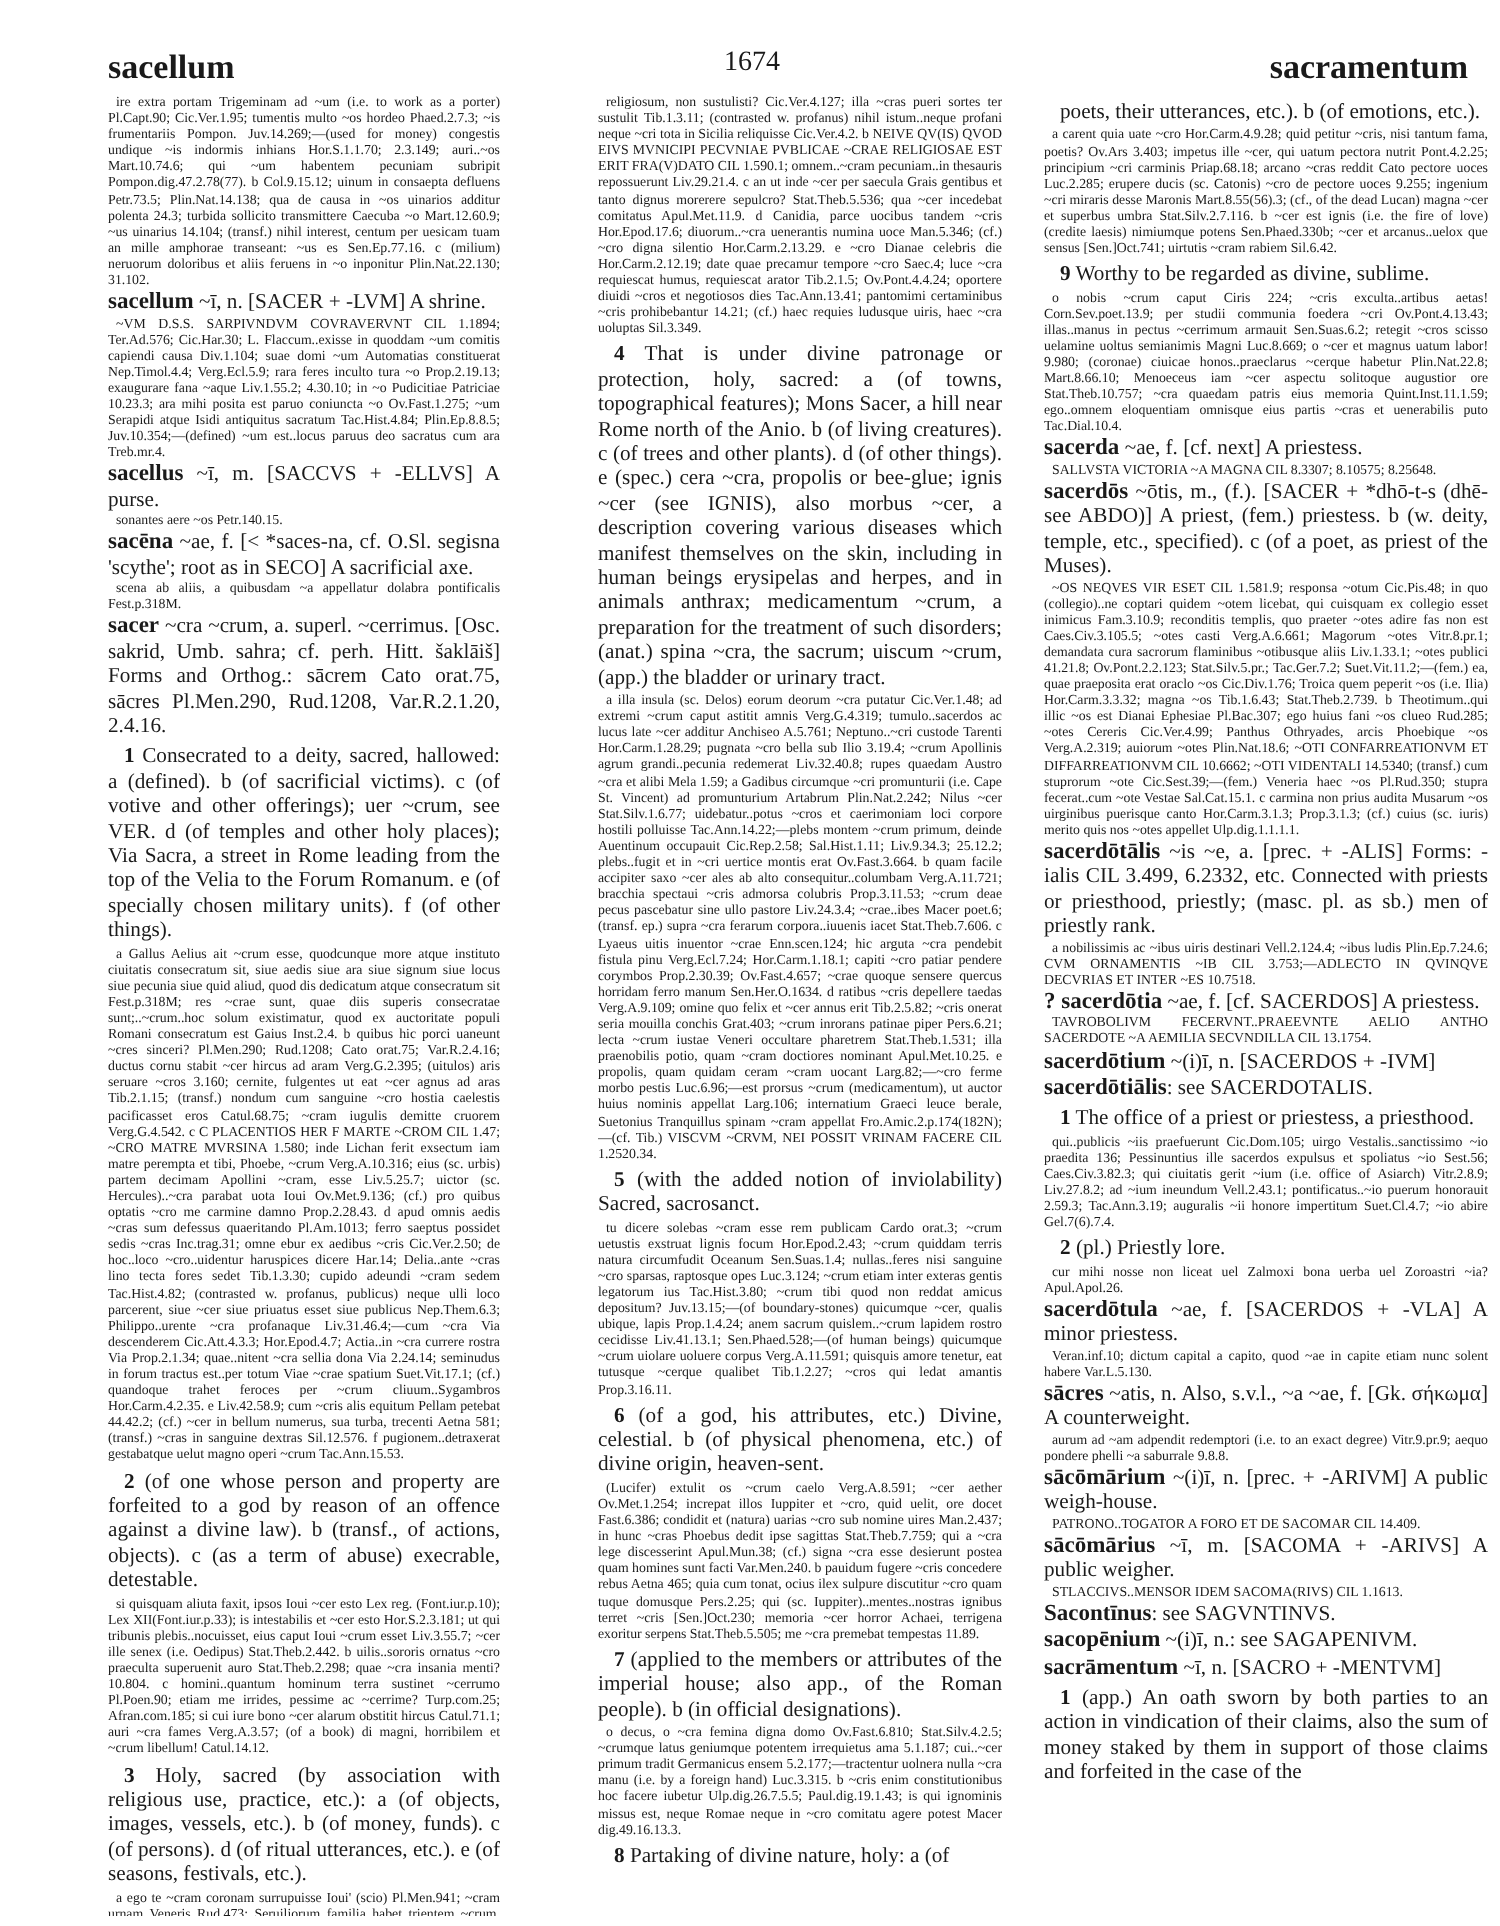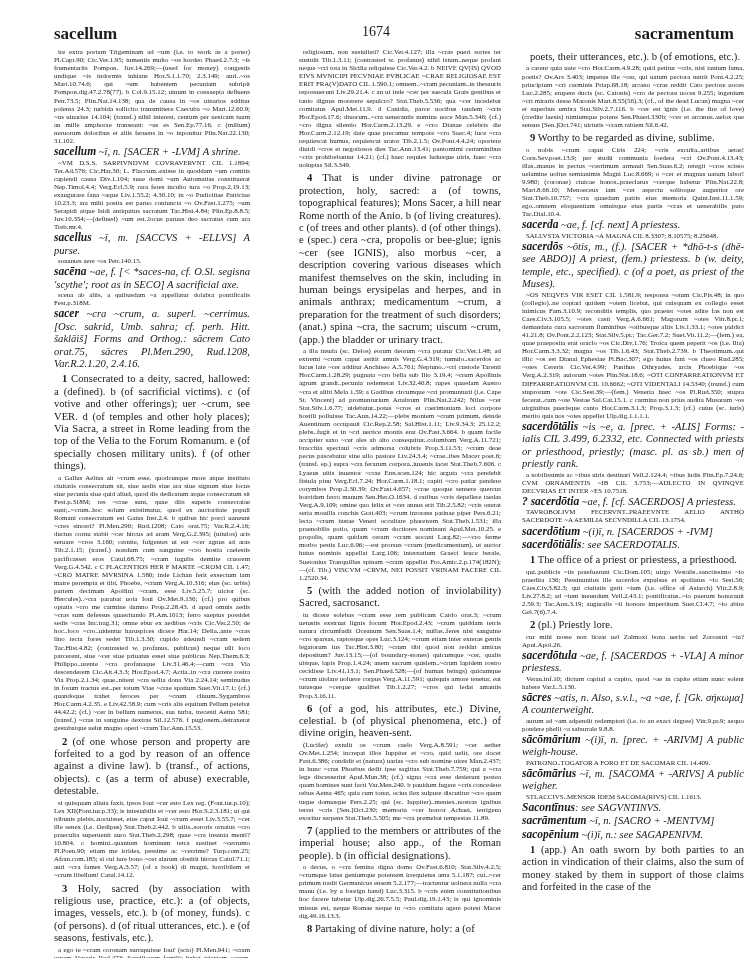--- a/index.html
+++ b/index.html
@@ -9,21 +9,21 @@
   .hw-left { position: absolute; left: 54px; top: 0; font-weight: bold; font-size: 17px; }
   .page-num { position: absolute; left: 362px; top: 0; font-size: 14px; font-weight: normal; }
   .hw-right { position: absolute; right: 16px; top: 0; font-weight: bold; font-size: 17px; }
   .col { position: absolute; top: 48px; width: 196px; overflow: hidden; height: 910px; }
   .col1 { left: 54px; }
   .col2 { left: 299px; width: 202px; }
   .col3 { left: 522px; width: 222px; }
   .small { font-size: 6.9px; line-height: 8.1px; text-align: justify; text-indent: 4px; margin: 0; }
   .def { font-size: 10.6px; line-height: 12.4px; text-align: justify; margin: 3px 0 1px 0; }
   .def .num { font-weight: bold; }
-  .entry { margin-top: 6px; font-style: italic; }
+  .entry { margin-top: 6px; }
   .lemma { font-size: 10.6px; line-height: 12.4px; text-align: justify; margin: 0; }
   .lemma b { font-size: 11.5px; }
   .indent { text-indent: 8px; }
 </style>
 </head>
 <body>
 
 <div class="header">
   <span class="hw-left">sacellum</span>
   <span class="page-num">1674</span>
@@ -79,16 +79,16 @@
     <p class="small">cur mihi nosse non liceat uel Zalmoxi bona uerba uel Zoroastri ~ia? Apul.Apol.26.</p>
     <p class="lemma entry"><b>sacerdōtula</b><span> ~ae, f. [SACERDOS + -VLA] A minor priestess.</span></p>
     <p class="small">Veran.inf.10; dictum capital a capito, quod ~ae in capite etiam nunc solent habere Var.L.5.130.</p>
     <p class="lemma entry"><b>sācres</b><span> ~atis, n. Also, s.v.l., ~a ~ae, f. [Gk. σήκωμα] A counterweight.</span></p>
     <p class="small">aurum ad ~am adpendit redemptori (i.e. to an exact degree) Vitr.9.pr.9; aequo pondere phelli ~a saburrale 9.8.8.</p>
     <p class="lemma entry"><b>sācōmārium</b><span> ~(i)ī, n. [prec. + -ARIVM] A public weigh-house.</span></p>
     <p class="small">PATRONO..TOGATOR A FORO ET DE SACOMAR CIL 14.409.</p>
     <p class="lemma entry"><b>sācōmārius</b><span> ~ī, m. [SACOMA + -ARIVS] A public weigher.</span></p>
     <p class="small">STLACCIVS..MENSOR IDEM SACOMA(RIVS) CIL 1.1613.</p>
     <p class="lemma entry"><b>Sacontīnus</b><span>: see SAGVNTINVS.</span></p>
+    <p class="lemma entry"><b>sacopēnium</b><span> ~(i)ī, n.: see SAGAPENIVM.</span></p>
     <p class="lemma entry"><b>sacrāmentum</b><span> ~ī, n. [SACRO + -MENTVM]</span></p>
-    <p class="lemma entry"><b>sacopēnium</b><span> ~(i)ī, n.: see SAGAPENIVM.</span></p>
     <p class="def indent"><span class="num">1</span><span> (app.) An oath sworn by both parties to an action in vindication of their claims, also the sum of money staked by them in support of those claims and forfeited in the case of the</span></p>
   </div>
 
 </body></html>

